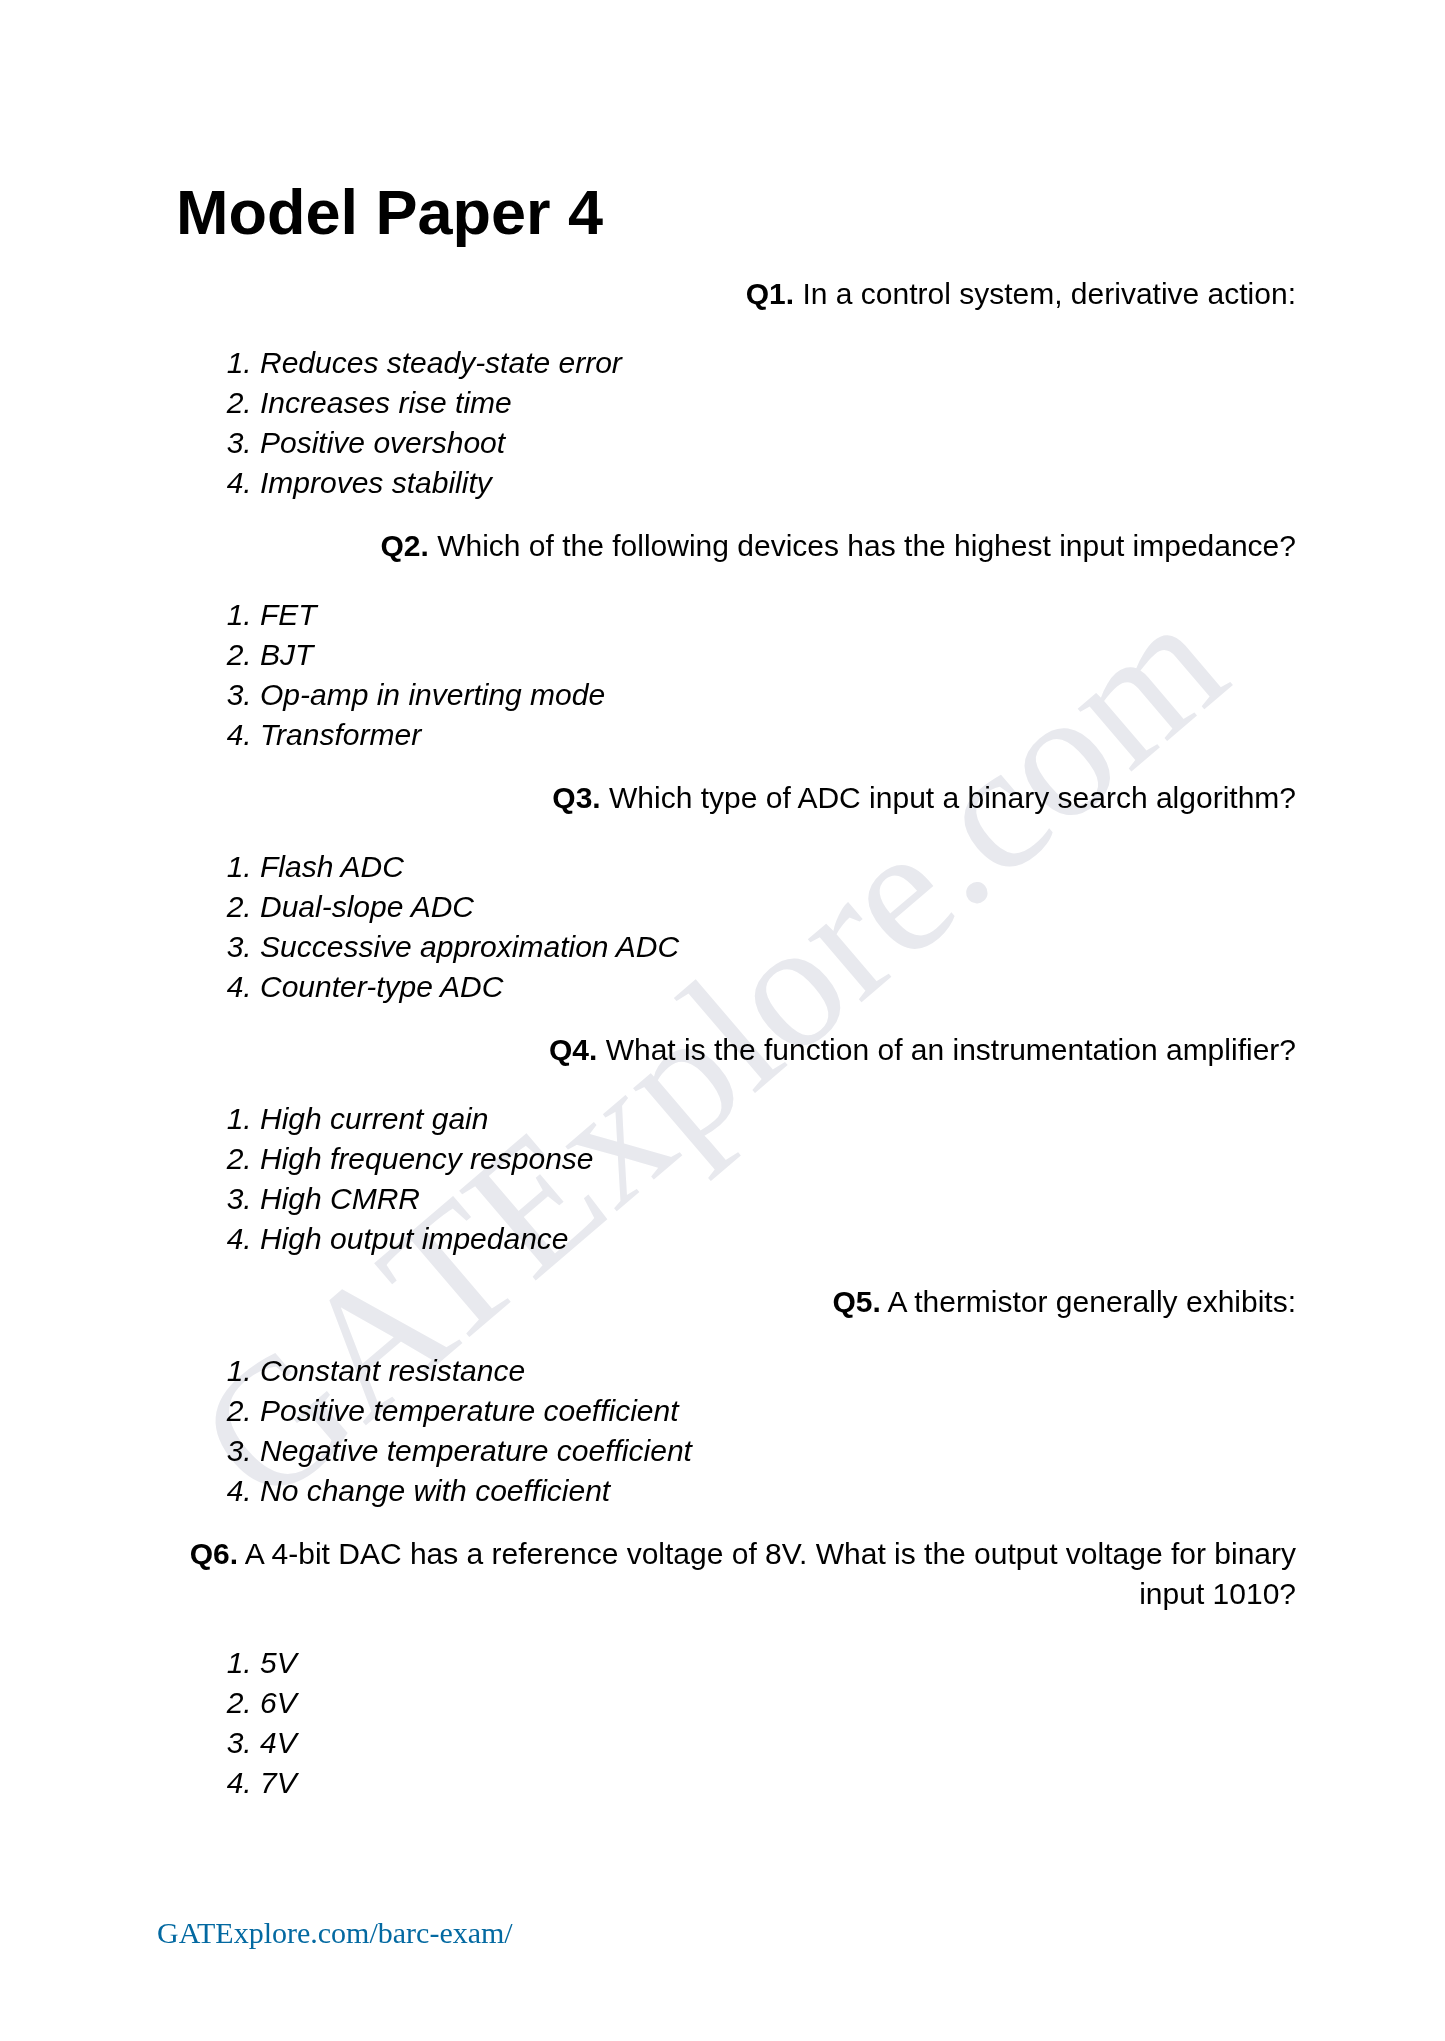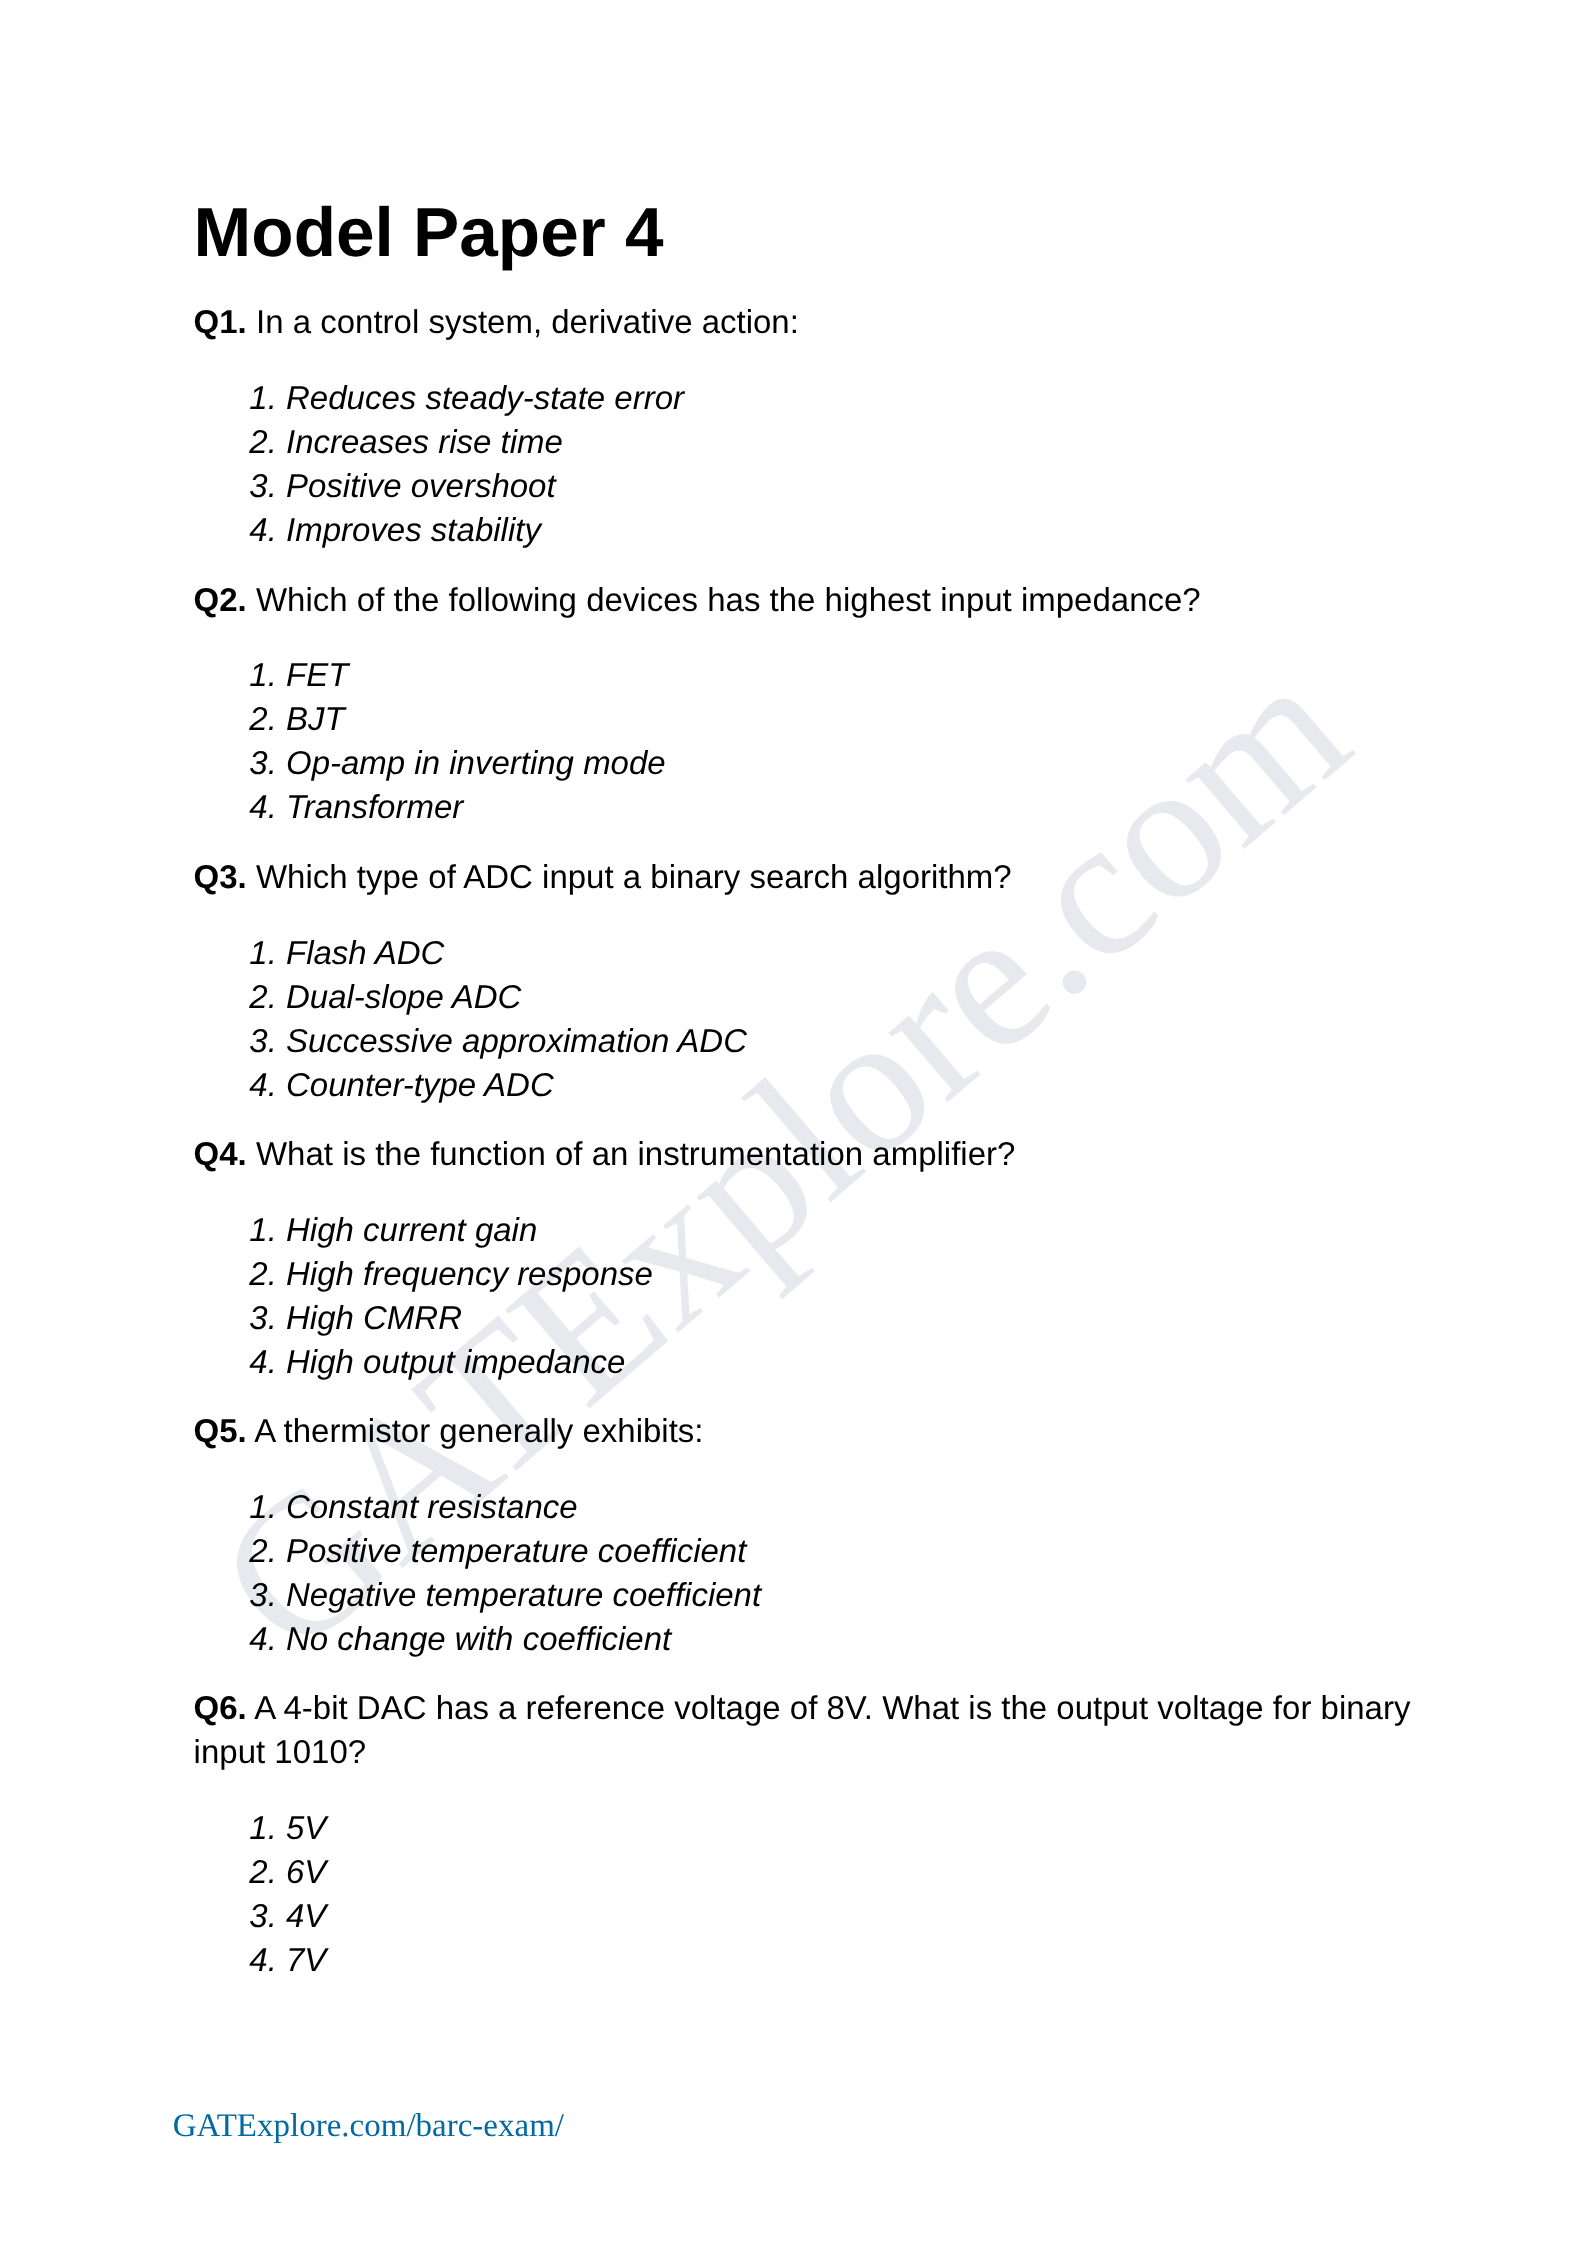--- a/index.html
+++ b/index.html
@@ -41,20 +41,21 @@
     line-height: 68px;
     font-weight: bold;
     text-align: left;
     margin: 0 0 28px 0;
     letter-spacing: 0px;
   }
   .question p.qline {
     margin: 0;
     font-size: 30px;
     line-height: 40px;
+    text-align: right;
   }
   .qnum { font-weight: bold; }
   .question ol {
     margin: 29px 0 23px 0;
     padding-left: 84px;
     list-style: decimal;
     font-size: 30px;
     font-style: italic;
   }
   .question li {

